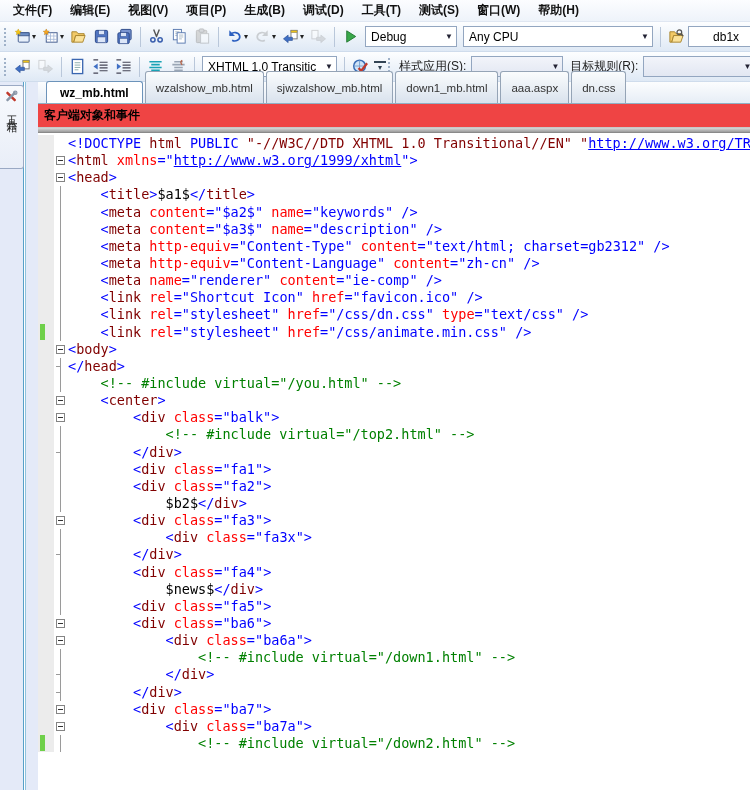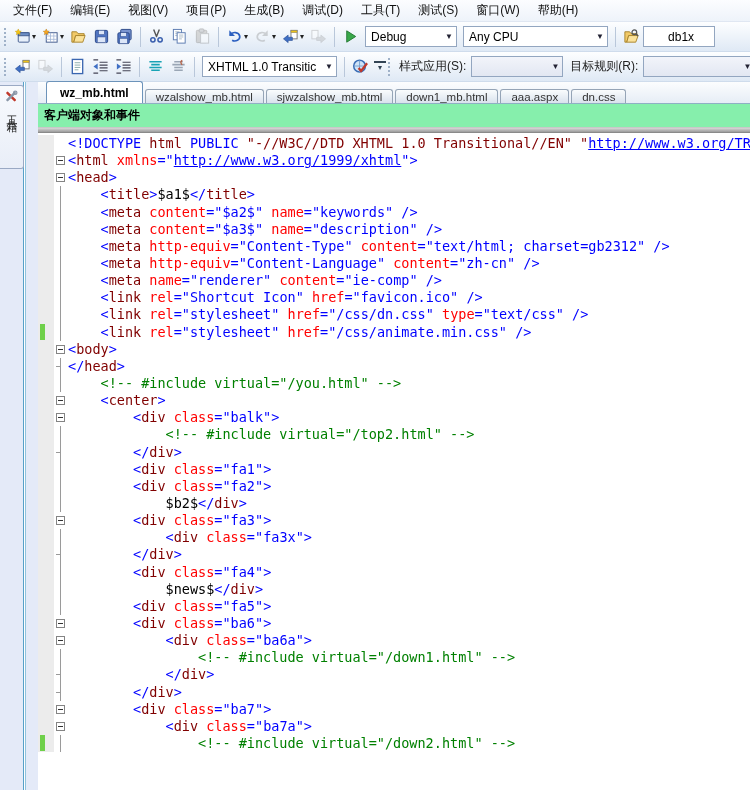--- a/index.html
+++ b/index.html
@@ -2,21 +2,21 @@
 <html><head>
 <meta charset="utf-8">
 <style>
   * { margin:0; padding:0; box-sizing:border-box; }
   html,body { width:750px; height:790px; overflow:hidden; }
   body { font-family:"Liberation Sans",sans-serif; background:#e4eaf8; position:relative; font-size:12px; }
 
   
   .menu-bar { height:22px; background:linear-gradient(#fcfdff,#eef3fa); border-bottom:1px solid #e0e7f2;
               display:flex; align-items:center; padding-left:4px; color:#111; }
-  .menu-item { padding:3px 9px; cursor:default; }
+  .menu-item { padding:3px 9px; cursor:default;font-weight:bold; }
 
   
   .toolbar { height:30px; background:linear-gradient(#fdfeff,#dfe9f5); display:flex; align-items:center;
              padding-left:2px; border-bottom:1px solid #cfdcec; }
   .grip { width:3px; height:18px; border-left:2px dotted #9fb1c8; margin:0 4px 0 2px; flex:none; }
   .tbtn { width:23px; height:22px; display:flex; align-items:center; justify-content:center; border-radius:2px; flex:none; }
   .tbtn svg { width:17px; height:17px; }
   .tbtn.dis { opacity:.4; filter:grayscale(.9); }
   .ddarrow { font-size:8px; color:#222; margin:0 3px 0 -2px; flex:none; }
   .tsep { width:1px; height:20px; background:#b9c7da; margin:0 4px; flex:none; }
@@ -38,28 +38,28 @@
                  background:linear-gradient(#f8fafd,#e9eef8); border:1px solid #9aa9c4; border-left:none;
                  border-radius:0 3px 3px 0; display:flex; flex-direction:column; align-items:center; padding-top:3px; }
   .toolbox-tab svg { width:15px; height:15px; flex:none; }
   .toolbox-label { writing-mode:vertical-rl; font-size:11px; color:#222; margin-top:3px; letter-spacing:3px; }
 
   .edcol { flex:1; display:flex; flex-direction:column; min-width:0;margin-left:12px; }
 
   
   .tabstrip { height:22px; background:linear-gradient(#fcfdfe,#e6edf6); border-bottom:1px solid #8fb0c4;
               display:flex; align-items:flex-end; padding-left:8px; flex:none; }
-  .tab { height:14px; display:flex; align-items:center; padding:0 10px; font-size:11.5px; color:#333;
+  .tab { height:32px; display:flex; align-items:center; padding:0 10px; font-size:11.5px; color:#333;
          background:linear-gradient(#fafcfd,#d9e2ed); border:1px solid #95a4b6; border-bottom:none;
          border-radius:3px 3px 0 0; margin-right:2px; white-space:nowrap; }
   .tab.active { height:22px; background:#fff; font-weight:bold; font-size:12px; color:#000;
                 border-color:#6c93ba; position:relative; z-index:2; padding:0 13px; }
 
   
-  .navbar { height:24px; background:#86efac; display:flex; align-items:center; padding-left:6px;
+  .navbar { height:24px; background:#ef4444; display:flex; align-items:center; padding-left:6px;
             border-bottom:1px solid #c8c8c8; flex:none; }
   .navbar-text { font-weight:bold; font-size:12px; color:#000; }
   .splitter { height:5px; background:linear-gradient(#d8d8d8,#9b9b9b); border-bottom:1px solid #8a8a8a; flex:none; }
 
   
   .code { flex:1; background:#fff; overflow:hidden; font-family:"DejaVu Sans Mono",monospace;
           font-size:13.5px; padding-top:2px; }
   .cl { display:flex; height:17.15px; line-height:17.15px; white-space:pre; }
   .smargin { width:16px; background:#ececec; flex:none; position:relative; }
   .chg { position:absolute; left:2px; top:0; bottom:1px; width:5px; background:#6fd04a; }
@@ -192,21 +192,21 @@
       <span class="tsep"></span>
       <span class="tbtn">
         <svg viewBox="0 0 18 18">
           <path d="M5 3l9.5 6L5 15z" fill="#39a84a" stroke="#267a35"></path>
         </svg>
       </span>
       <span class="combo" style="width: 92px;">
         <span style="overflow: hidden; white-space: nowrap;">Debug</span>
         <span class="carr">▼</span>
       </span>
-      <span class="combo" style="width: 145px;">
+      <span class="combo" style="width: 190px;">
         <span style="overflow: hidden; white-space: nowrap;">Any CPU</span>
         <span class="carr">▼</span>
       </span>
       <span class="tsep"></span>
       <span class="tbtn">
         <svg viewBox="0 0 18 18">
           <path d="M2 4h5l1.5 2H15v2H6l-2 7H2z" fill="#f2c967" stroke="#a8842c"></path>
           <path d="M6 8h10l-2.5 7H4z" fill="#fbe29a" stroke="#a8842c"></path>
           <circle cx="12" cy="4.5" r="2.5" fill="none" stroke="#555" stroke-width="1.3"></circle>
           <path d="M13.8 6.3l2.2 2.2" stroke="#555" stroke-width="1.5"></path>

